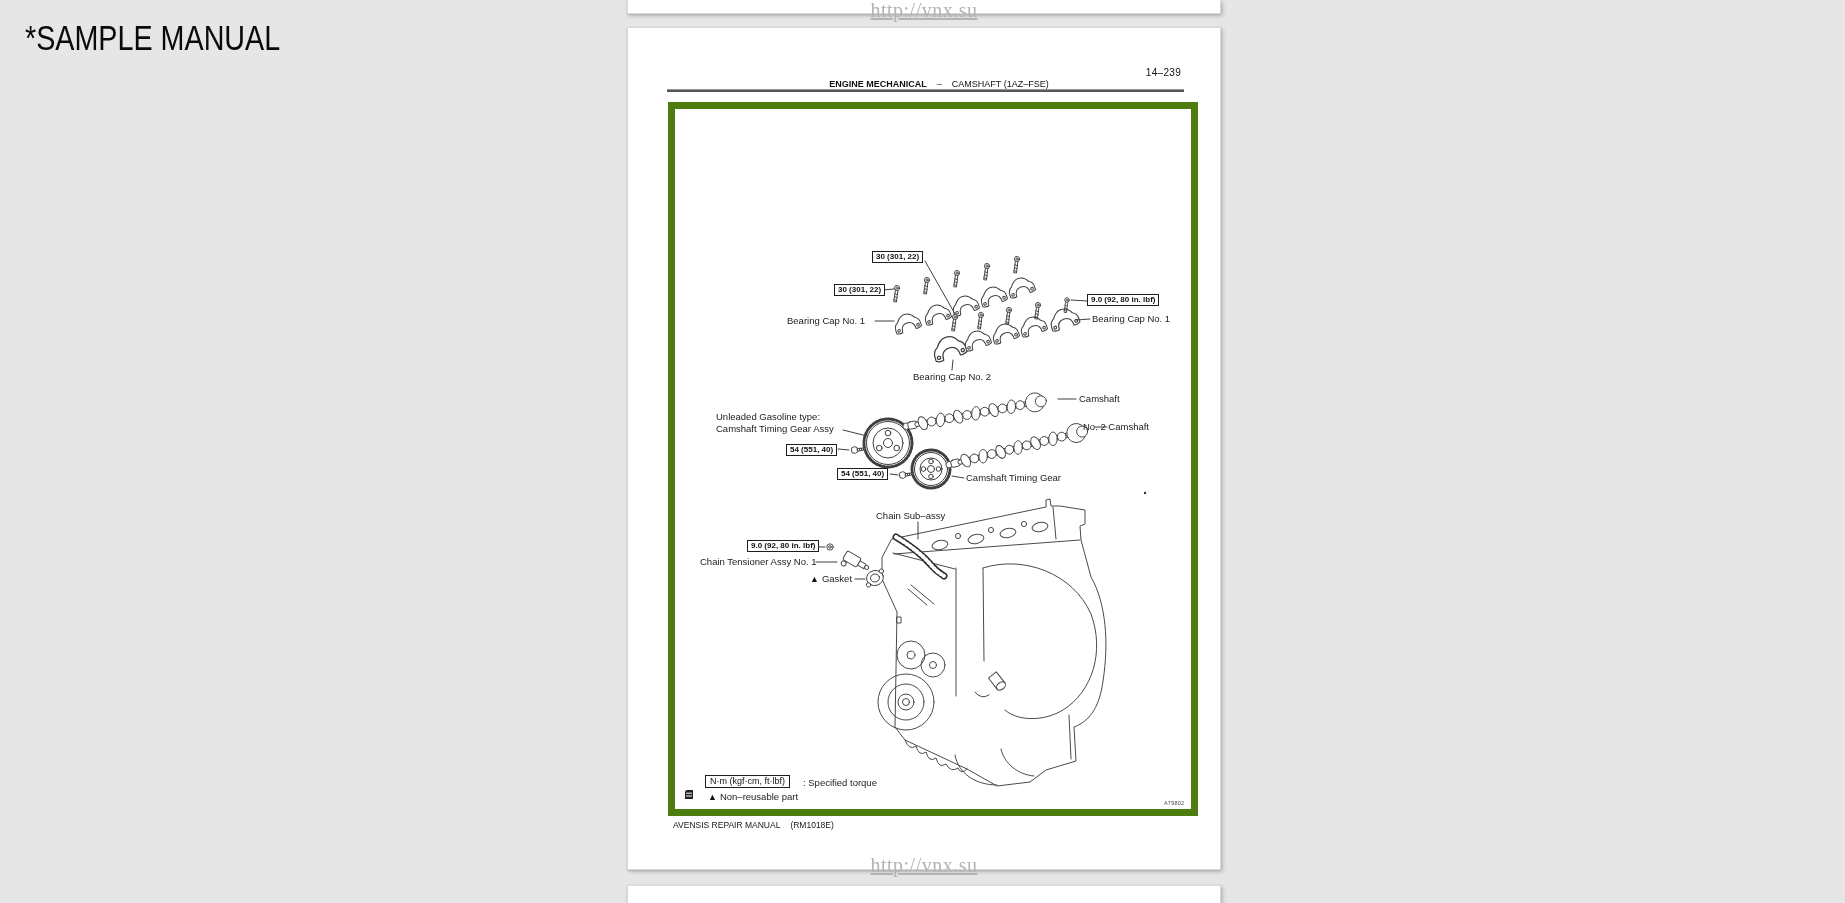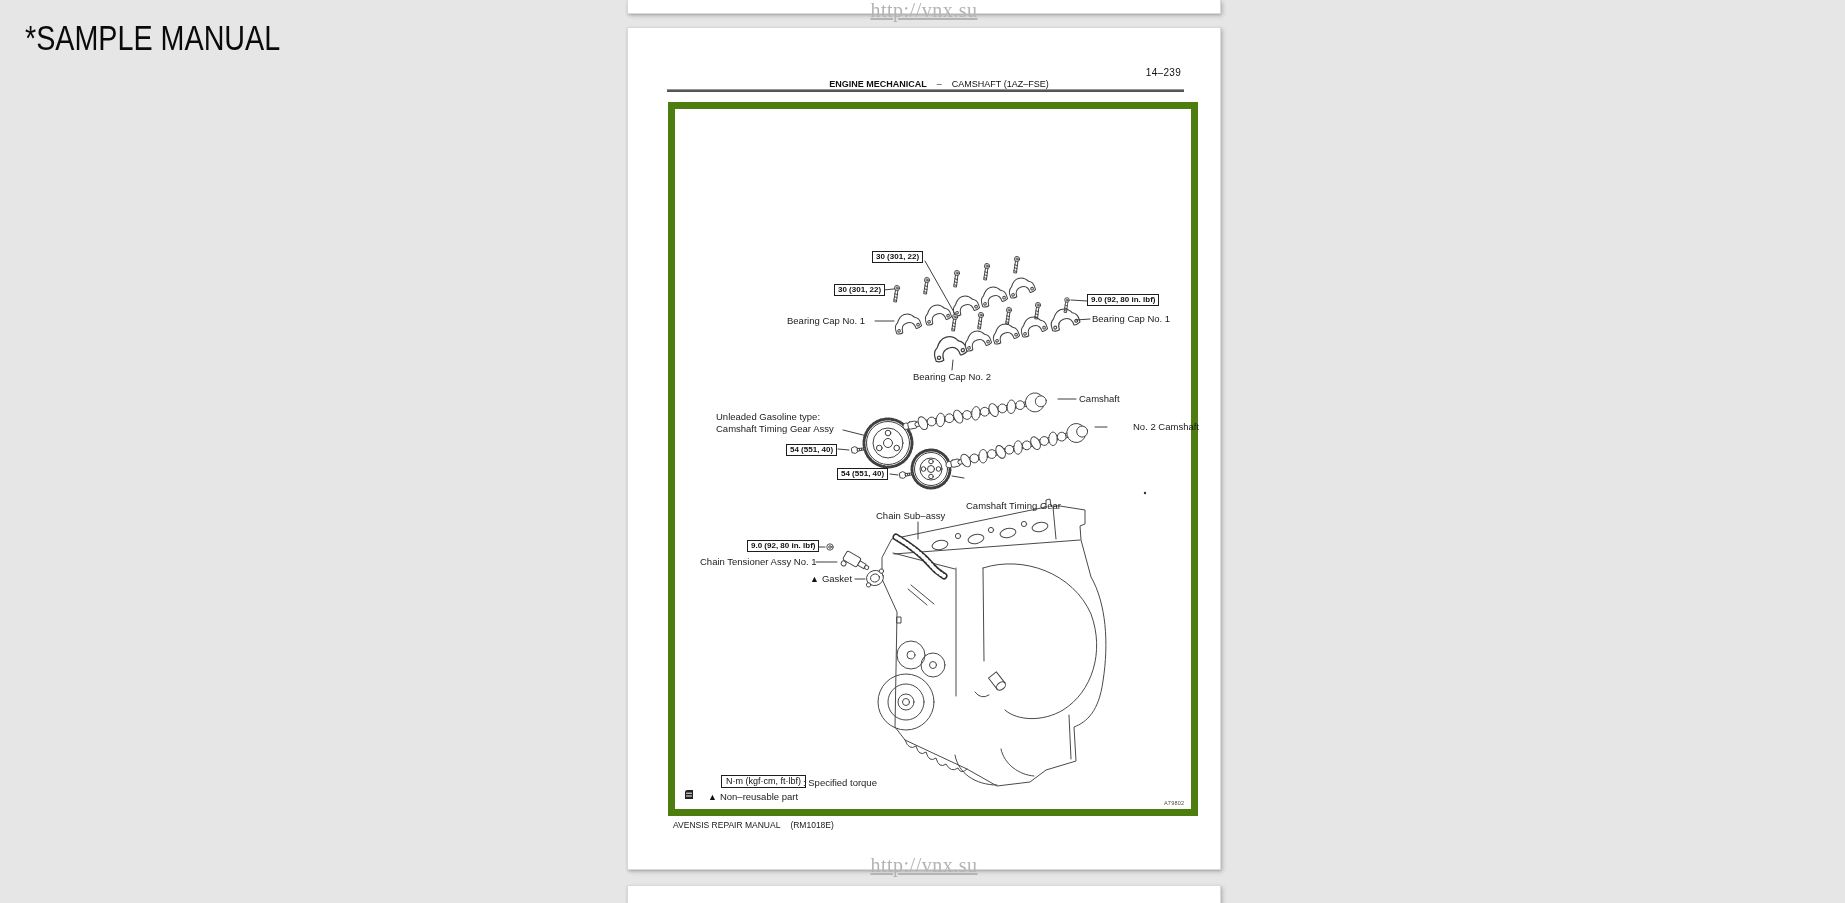--- a/index.html
+++ b/index.html
@@ -254,31 +254,31 @@
     <div class="tq" style="left:159px;top:175px;">30 (301, 22)</div>
     <div class="tq" style="left:412px;top:185px;">9.0 (92, 80 in. lbf)</div>
     <div class="tq" style="left:111px;top:335px;">54 (551, 40)</div>
     <div class="tq" style="left:162px;top:359px;">54 (551, 40)</div>
     <div class="tq" style="left:72px;top:431px;">9.0 (92, 80 in. lbf)</div>
 
     <div class="lbl" style="left:112px;top:206px;">Bearing Cap No. 1</div>
     <div class="lbl" style="left:238px;top:262px;">Bearing Cap No. 2</div>
     <div class="lbl" style="left:417px;top:204px;">Bearing Cap No. 1</div>
     <div class="lbl" style="left:404px;top:284px;">Camshaft</div>
-    <div class="lbl" style="left:458px;top:312px;">No. 2 Camshaft</div>
+    <div class="lbl" style="left:408px;top:312px;">No. 2 Camshaft</div>
     <div class="lbl" style="left:41px;top:302px;line-height:11.5px;">
       <div>Unleaded Gasoline type:</div>
       <div>Camshaft Timing Gear Assy</div>
     </div>
-    <div class="lbl" style="left:291px;top:363px;margin-top:28px;">Camshaft Timing Gear</div>
+    <div class="lbl" style="left:291px;top:363px;">Camshaft Timing Gear</div>
     <div class="lbl" style="left:201px;top:401px;">Chain Sub–assy</div>
     <div class="lbl" style="left:25px;top:447px;">Chain Tensioner Assy No. 1</div>
     <div class="lbl" style="left:135px;top:464px;"><span class="tri">▲</span><span>Gasket</span></div>
 
-    <div class="nm-box" style="left:30px;top:666px;margin-left:16px;">N·m (kgf·cm, ft·lbf)</div>
+    <div class="nm-box" style="left:30px;top:666px;">N·m (kgf·cm, ft·lbf)</div>
     <div class="lbl" style="left:128px;top:668px;">: Specified torque</div>
     <div class="lbl" style="left:33px;top:682px;"><span class="tri">▲</span><span>Non–reusable part</span></div>
 
     <div class="fig-id">A79802</div>
   </div>
 
   <div class="footer-line">
     <span>AVENSIS REPAIR MANUAL</span><span class="code">(RM1018E)</span>
   </div>
 

